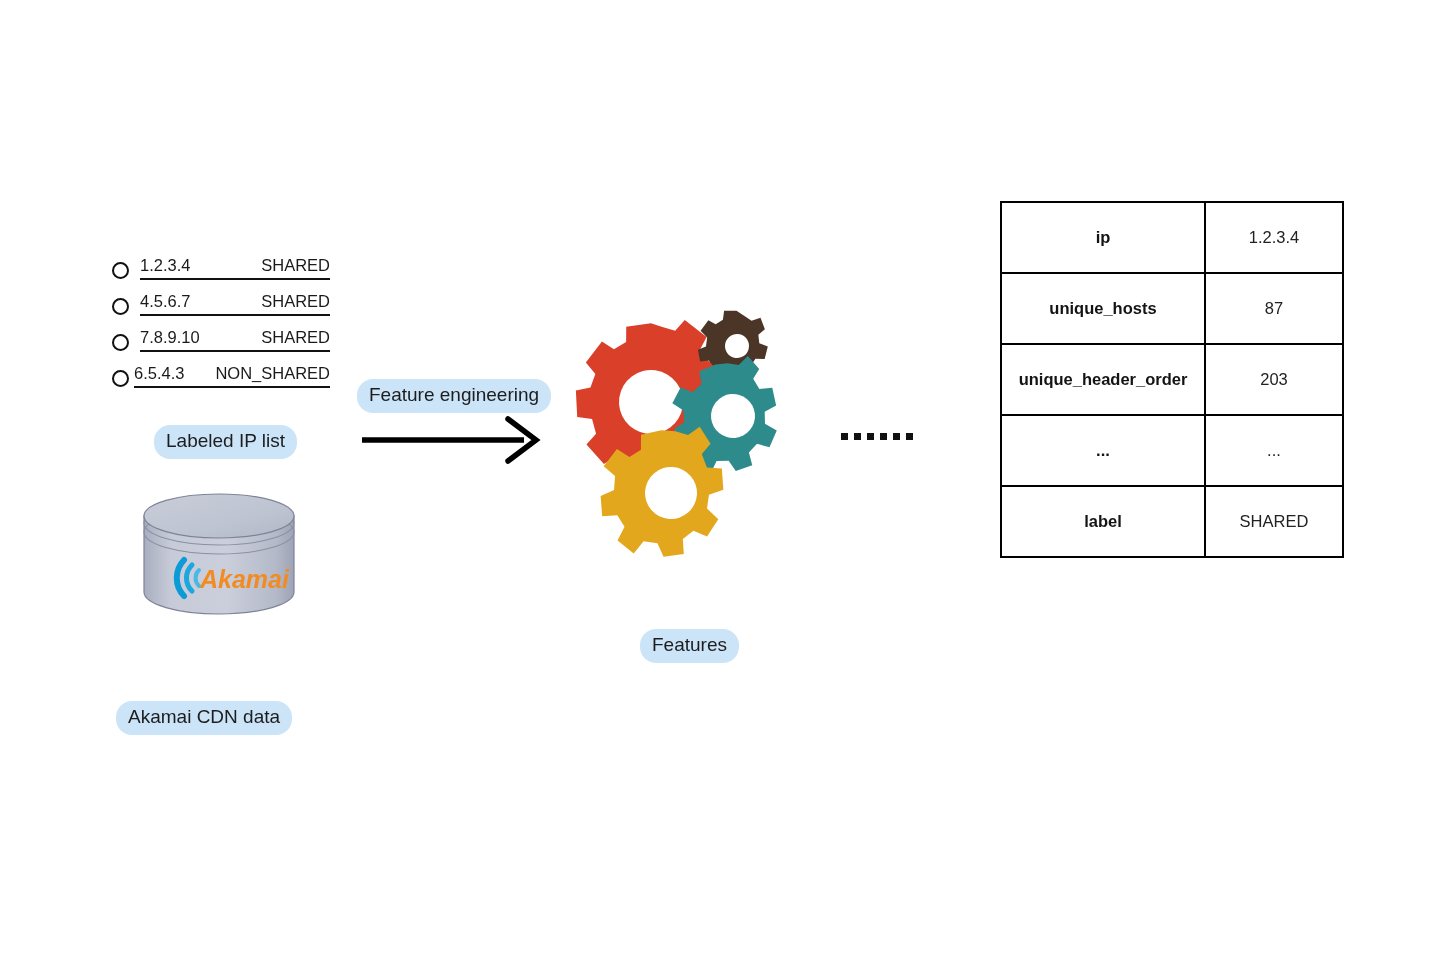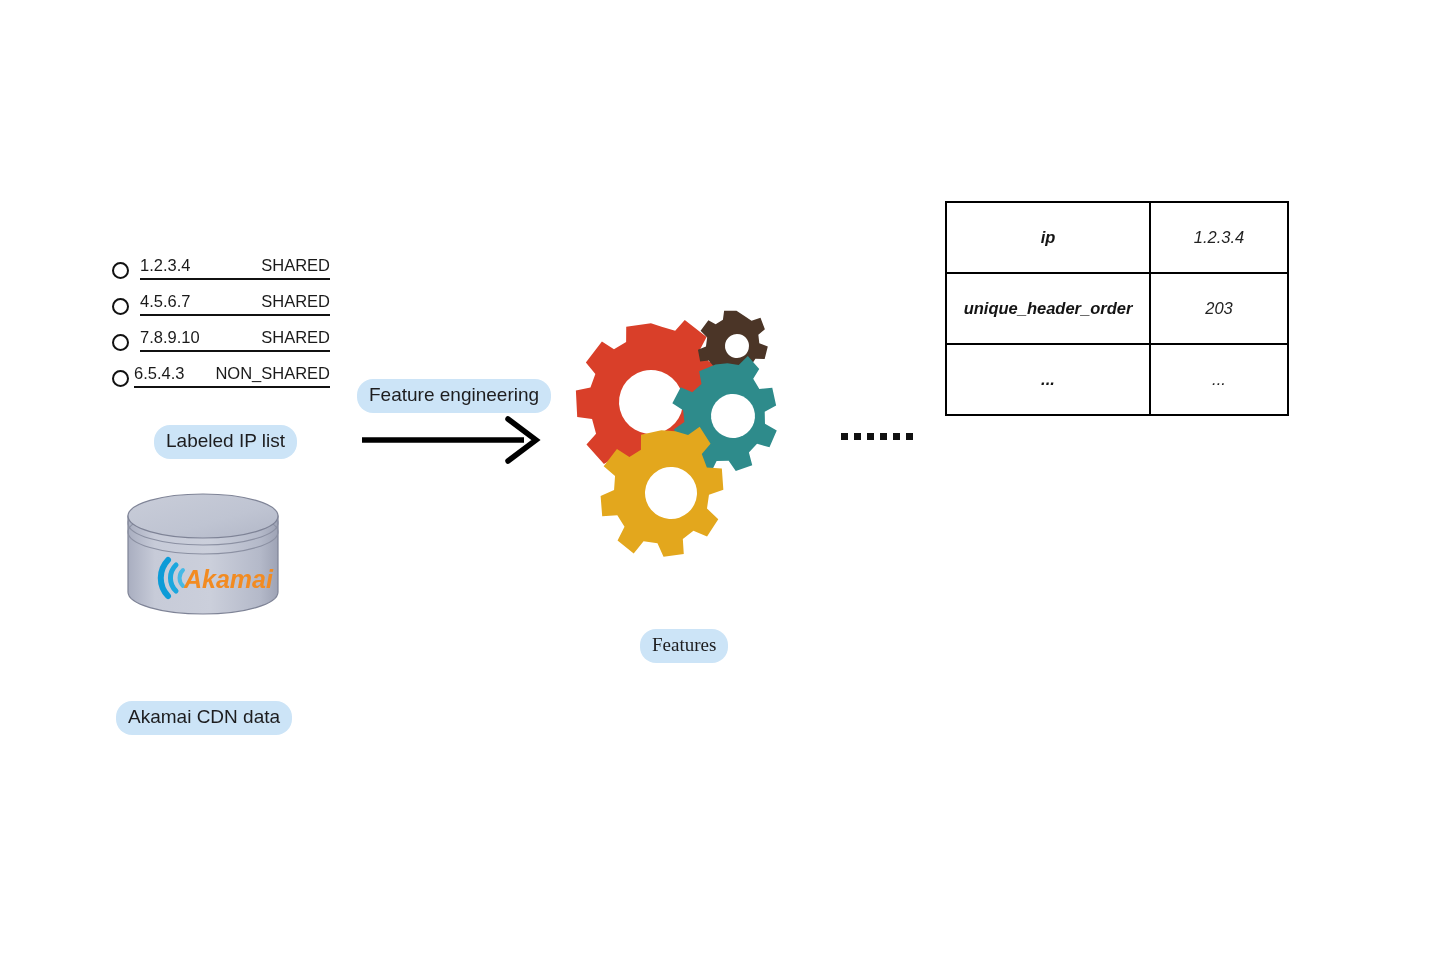--- a/index.html
+++ b/index.html
@@ -65,21 +65,21 @@
     color: #1a1a1a;
     white-space: nowrap;
   }
   .ip-row.wide .ip-text-wrap { left: 22px; }
 
   #labeled-ip-pill { left: 154px; top: 425px; }
 
   
   #cdn-cylinder {
     position: absolute;
-    left: 124px;
+    left: 140px;
     top: 492px;
     width: 158px;
     height: 124px;
   }
   #akamai-cdn-pill { left: 116px; top: 689px; margin-top: 12px; }
 
   
   #feature-eng-pill { left: 357px; top: 379px; }
   #feature-arrow {
     position: absolute;
@@ -90,45 +90,44 @@
   }
 
   
   #gears {
     position: absolute;
     left: 570px;
     top: 310px;
     width: 240px;
     height: 255px;
   }
-  #features-pill { left: 640px; top: 629px; font-family: Liberation Serif, serif; }
+  #features-pill { left: 640px; top: 629px; }
 
   
   #ellipsis-dots {
     position: absolute;
     left: 841px;
     top: 433px;
     display: flex;
     gap: 6px;
   }
   #ellipsis-dots .dot {
     width: 7px;
     height: 7px;
     background: #111;
   }
 
   
   #feature-table {
     position: absolute;
-    left: 945px;
+    left: 1000px;
     top: 201px;
     width: 342px;
     border-collapse: collapse;
     table-layout: fixed;
-    font-style: italic;
   }
   #feature-table td {
     border: 2.5px solid #000;
     height: 71px;
     text-align: center;
     vertical-align: middle;
     padding: 0 6px;
     box-sizing: border-box;
   }
   #feature-table td.k {
@@ -276,21 +275,29 @@
   <span class="dot"></span>
 </div>
 
 <table id="feature-table">
   <tbody>
     <tr>
       <td class="k">ip</td>
       <td class="v">1.2.3.4</td>
     </tr>
     <tr>
+      <td class="k">unique_hosts</td>
+      <td class="v">87</td>
+    </tr>
+    <tr>
       <td class="k">unique_header_order</td>
       <td class="v">203</td>
     </tr>
     <tr>
       <td class="k">...</td>
       <td class="v">...</td>
     </tr>
+    <tr>
+      <td class="k">label</td>
+      <td class="v">SHARED</td>
+    </tr>
   </tbody>
 </table>
 
 </body></html>

